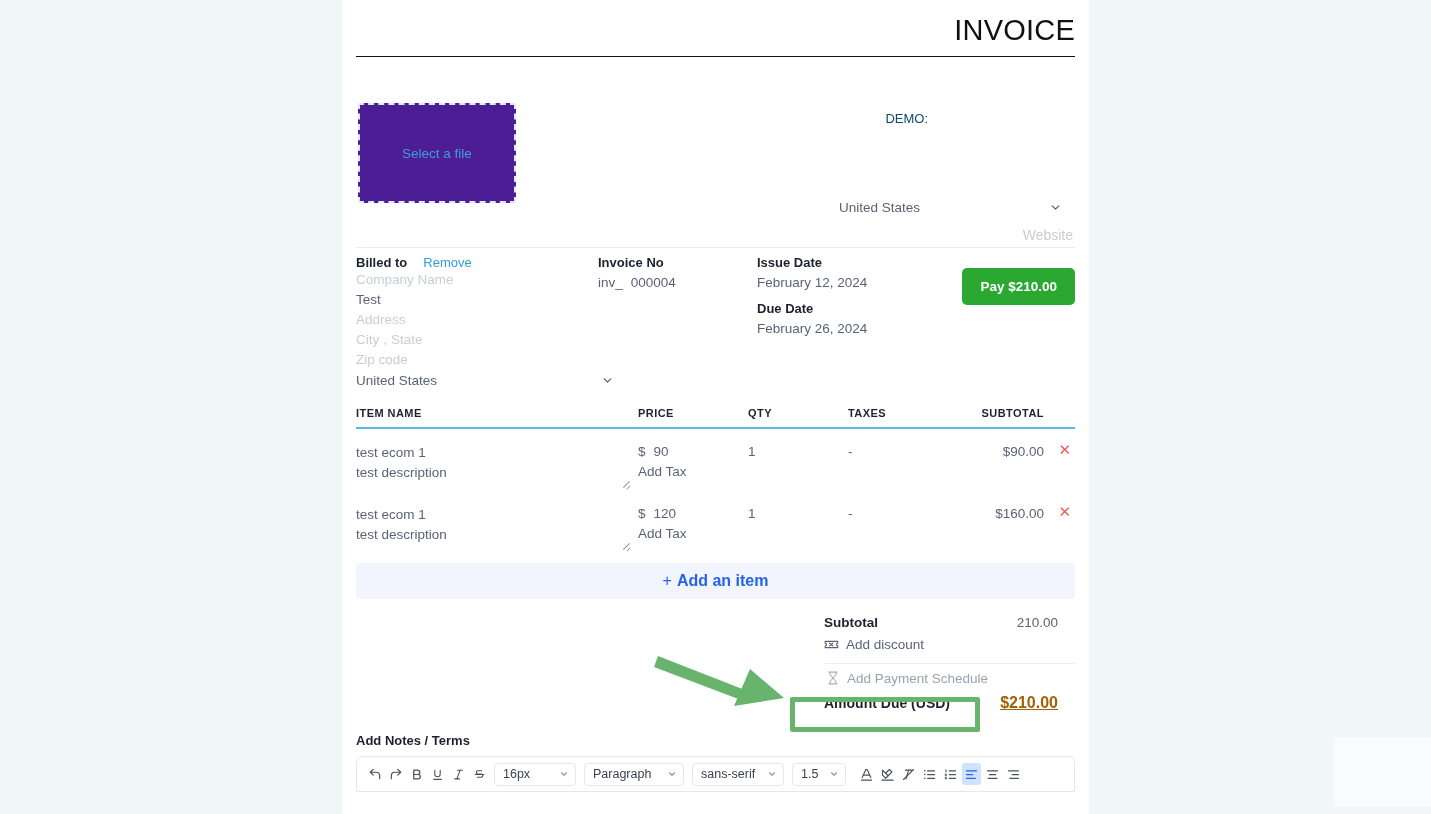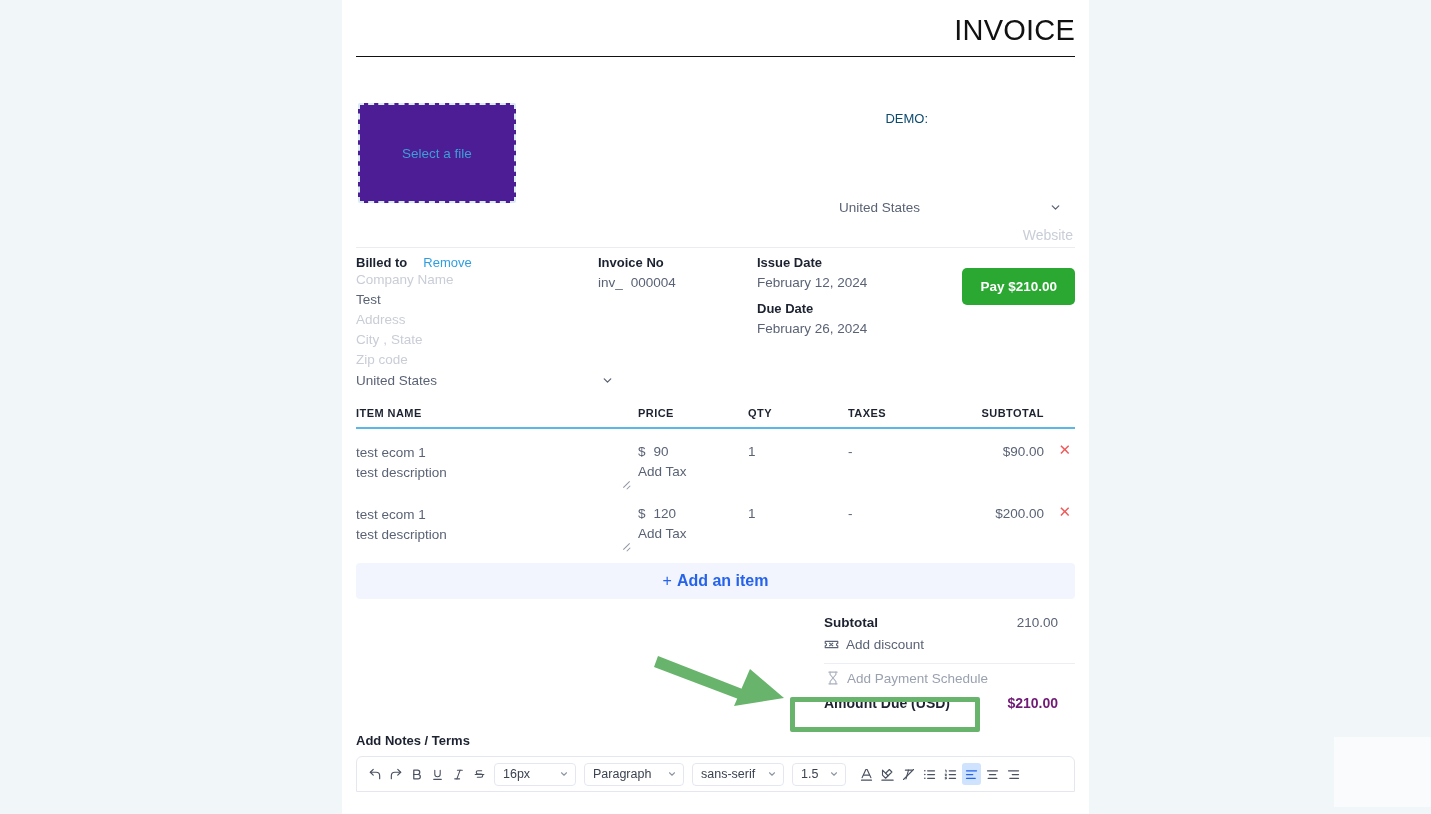--- a/index.html
+++ b/index.html
@@ -291,21 +291,21 @@
   .sched-row .lbl { font-size: 13.5px; color: #9aa1af; }
   .due-row {
     display: flex;
     align-items: center;
     justify-content: space-between;
     margin-left: 468px;
     padding-right: 17px;
     height: 22px;
   }
   .due-row .k { font-size: 14px; font-weight: 700; color: #1c2230; }
-  .due-row .v { font-size: 14px; font-weight: 700; color: #701a75; }
+  .due-row .v { font-size: 16px; font-weight: 700; color: #a16207; text-decoration: underline; }
 
   
   .hl-box {
     position: absolute;
     left: 790px; top: 697px;
     width: 190px; height: 35px;
     border: 5px solid #68b46c;
     border-radius: 2px;
     pointer-events: none;
   }
@@ -479,21 +479,21 @@
       </div>
       <div class="c-price price-cell">
         <div class="pv">
           <span>$</span>
           <span>120</span>
         </div>
         <div class="addtax">Add Tax</div>
       </div>
       <div class="c-qty qty-cell">1</div>
       <div class="c-tax tax-cell">-</div>
-      <div class="c-sub sub-cell">$200.00</div>
+      <div class="c-sub sub-cell">$160.00</div>
       <div class="row-del">✕</div>
       <div class="resize-grip"></div>
     </div>
   </div>
 
   <div class="add-item">
     <span class="plus">+</span>
     <span class="lbl">Add an item</span>
   </div>
 

